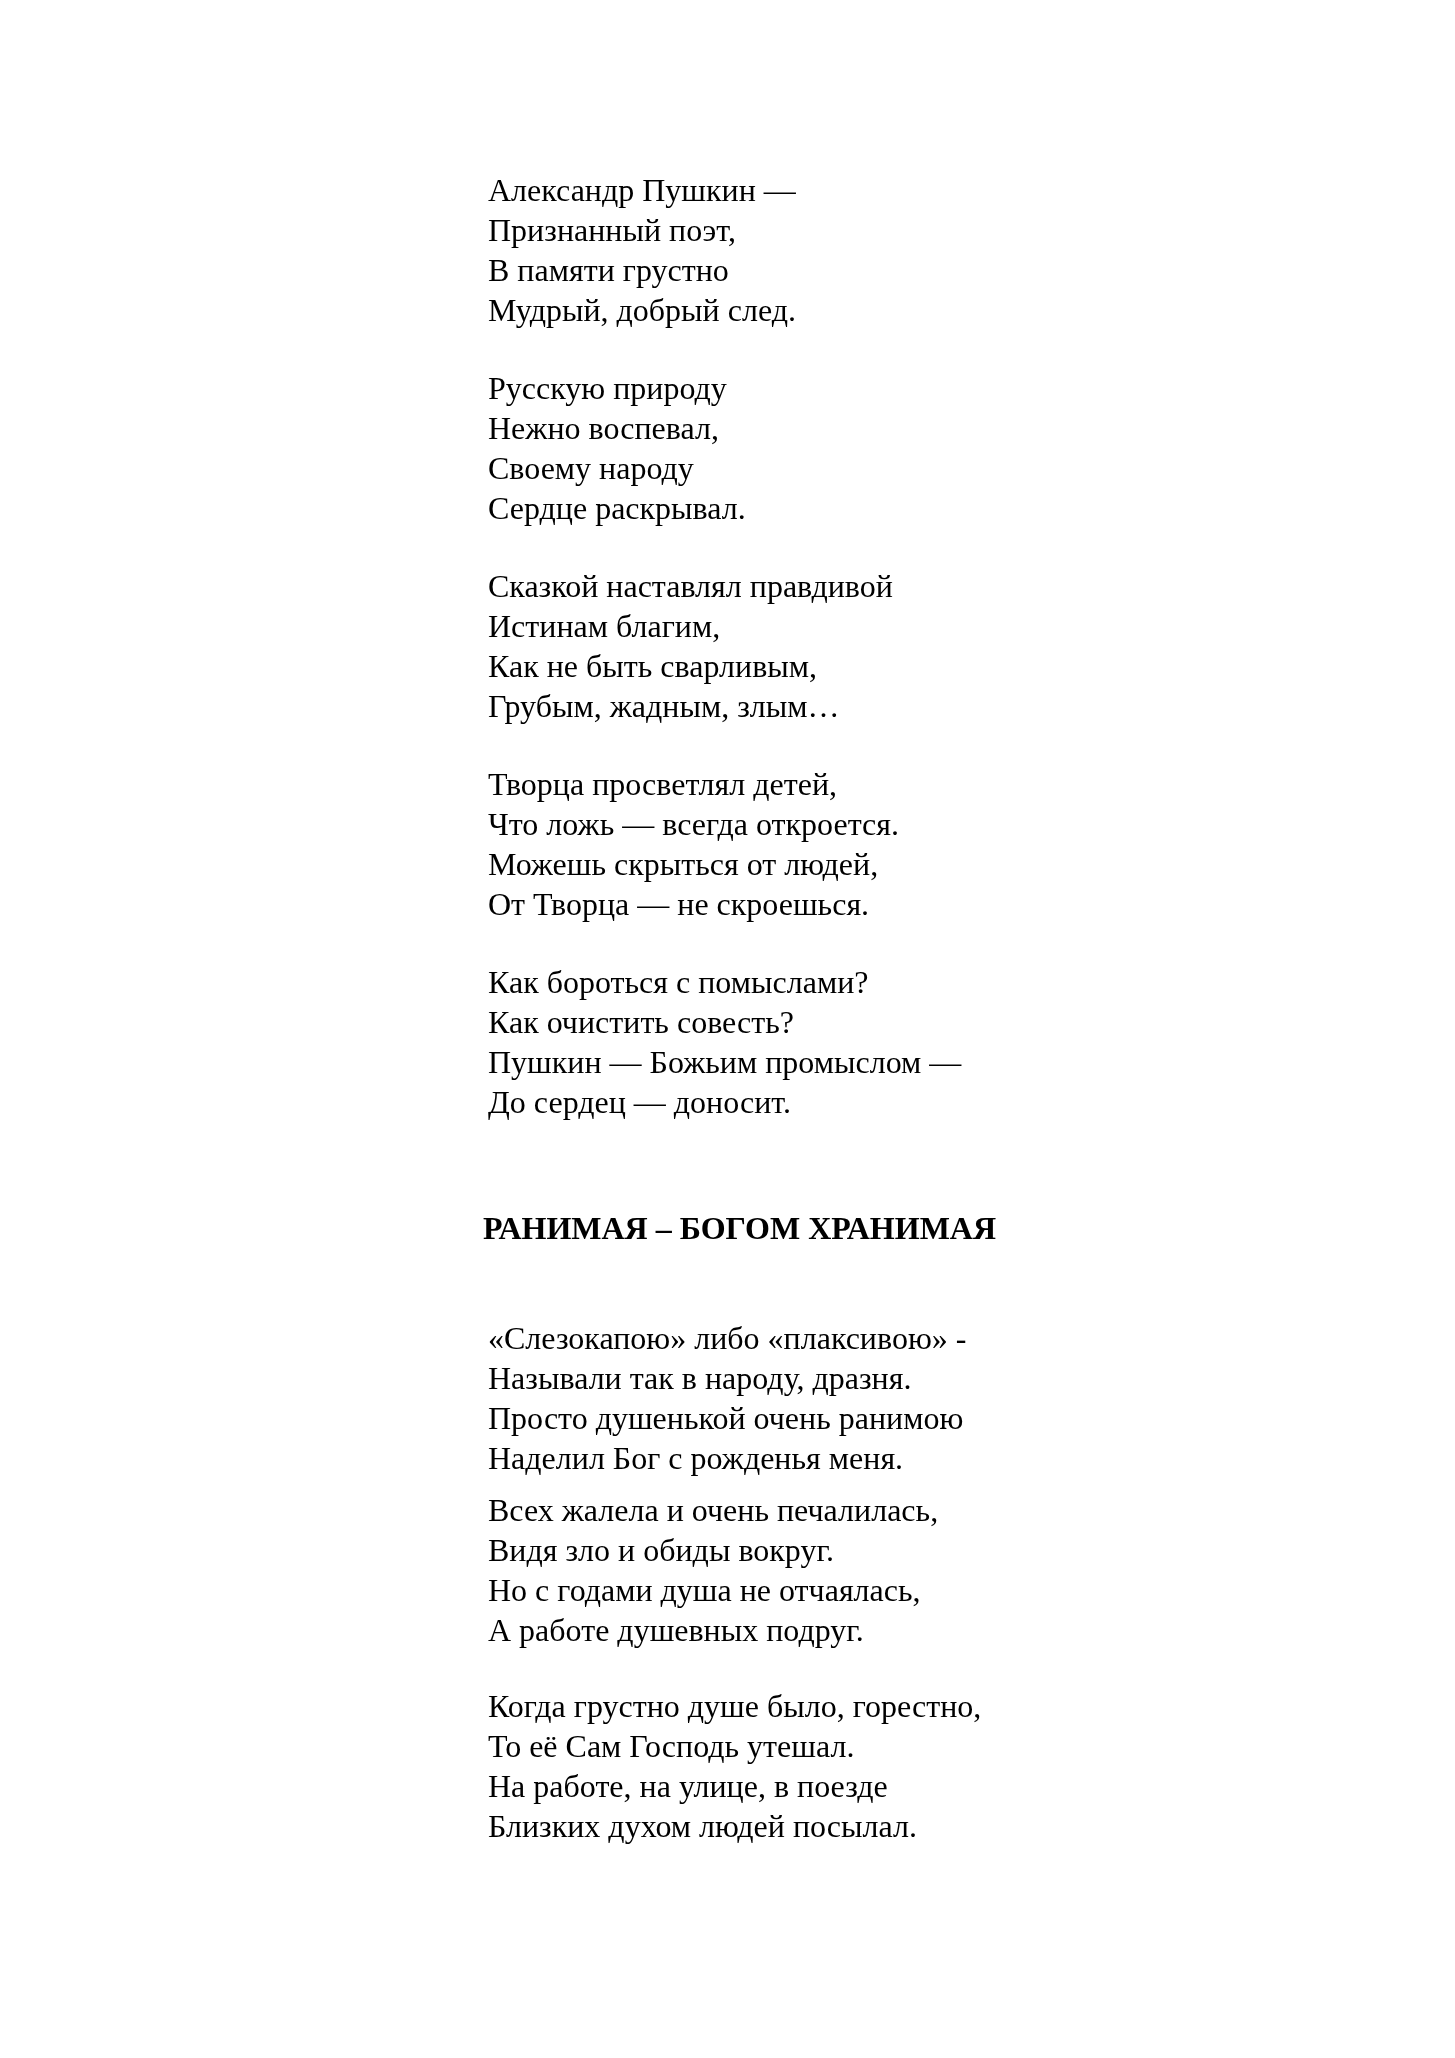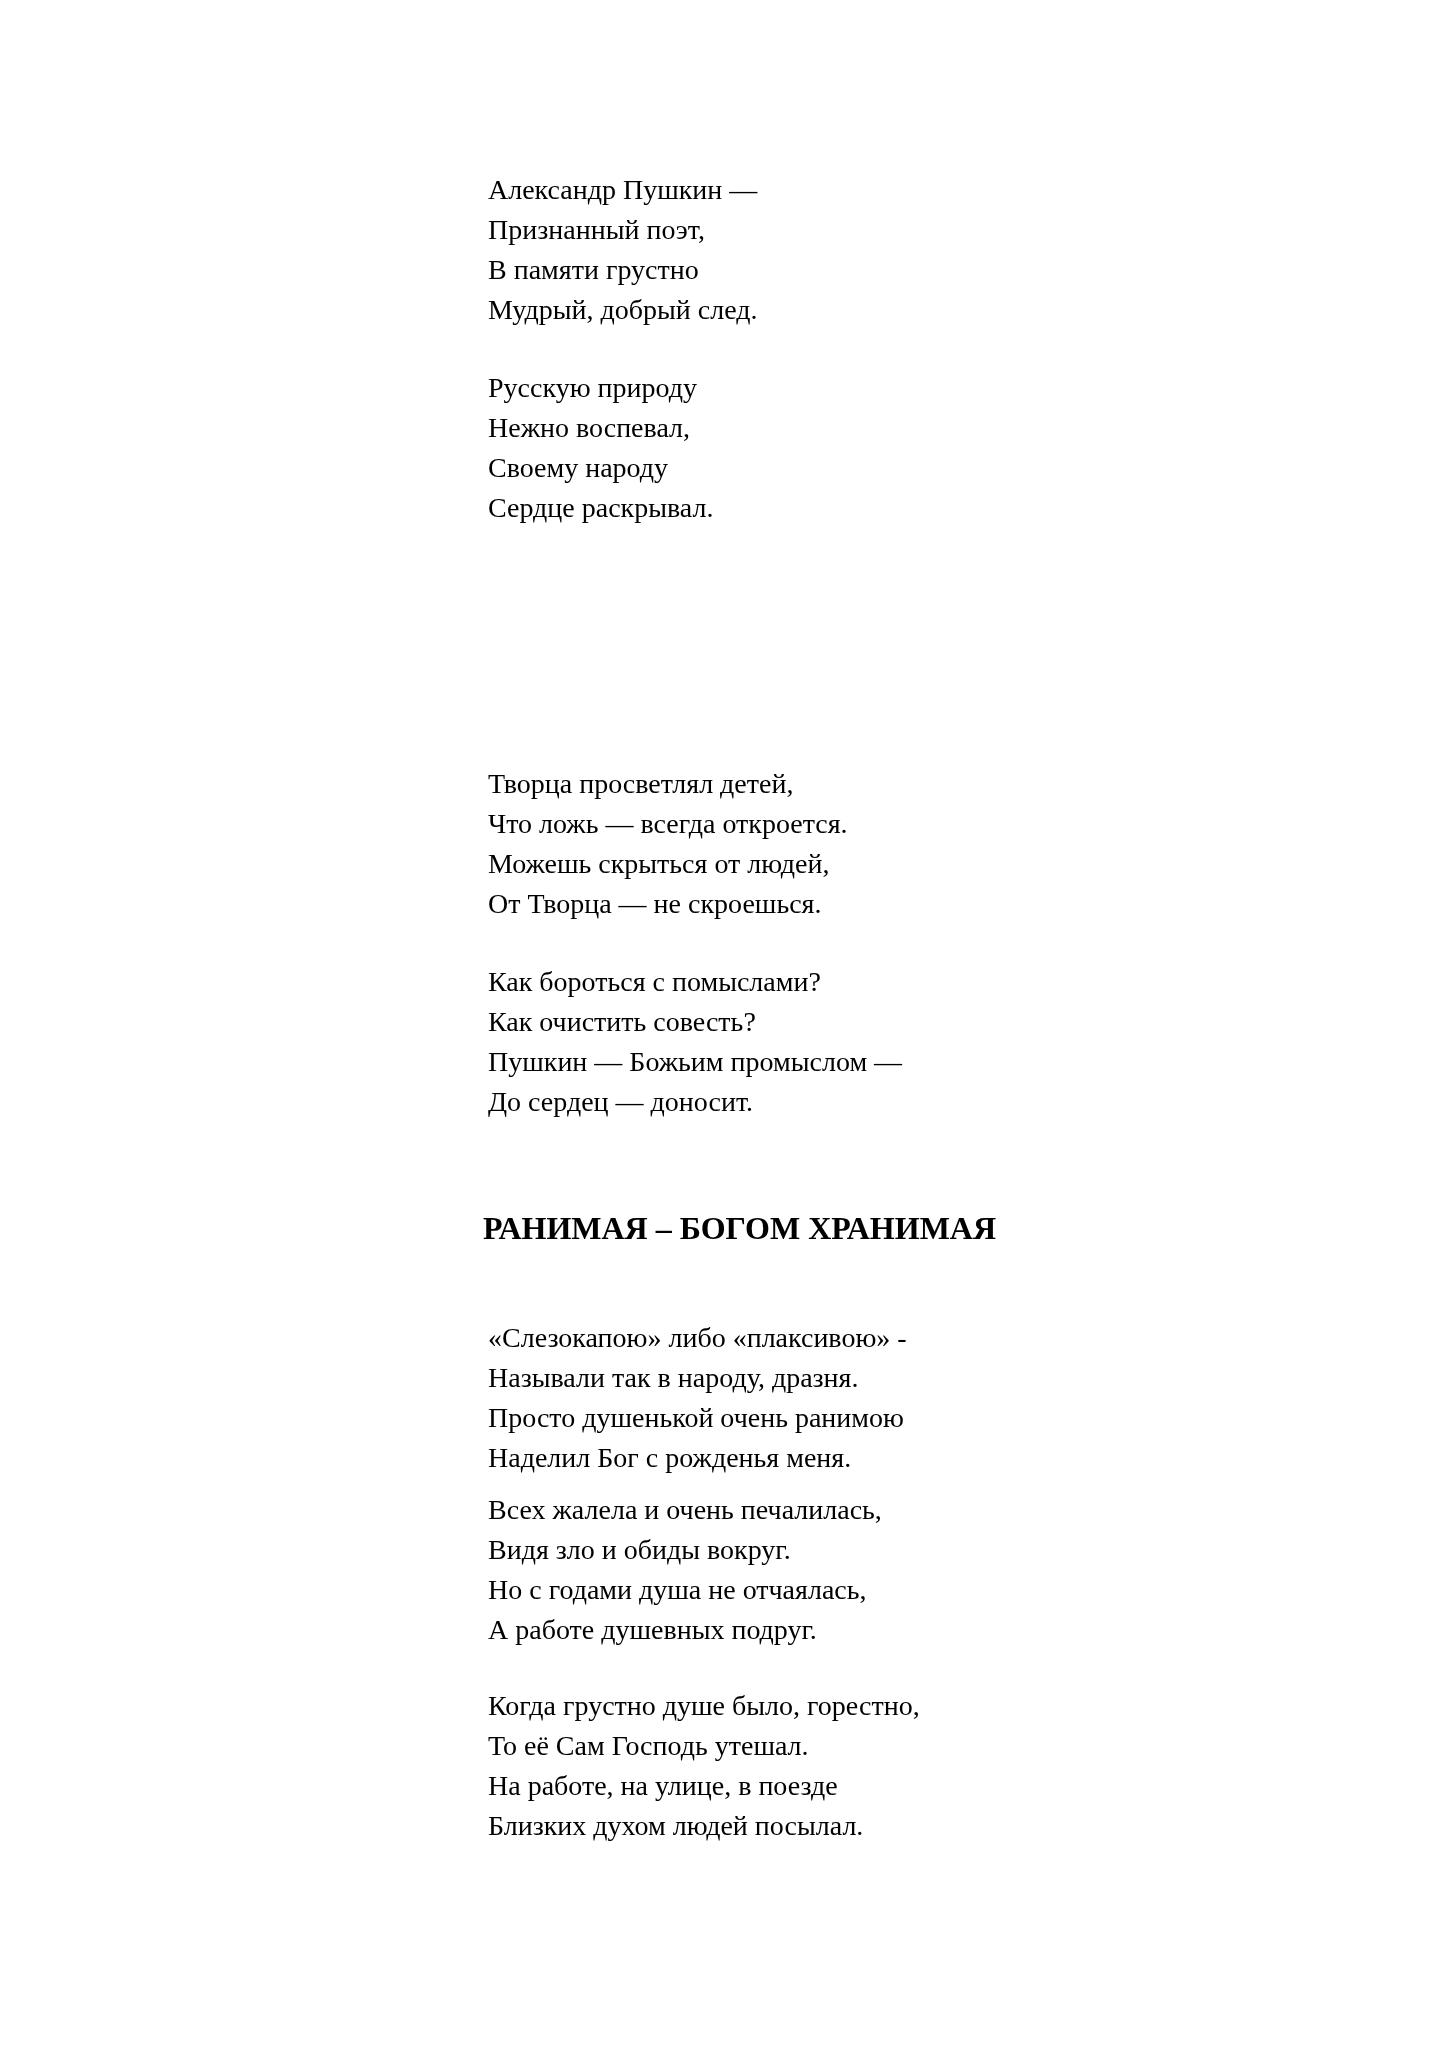--- a/index.html
+++ b/index.html
@@ -23,21 +23,21 @@
     background: #ffffff;
   }
   .stanza {
     position: absolute;
     left: 488px;
     margin: 0;
     padding: 0;
   }
   .line {
     display: block;
-    font-size: 28px;
+    font-size: 32px;
     line-height: 40px;
     height: 40px;
     white-space: nowrap;
     letter-spacing: 0;
   }
   .poem-title {
     position: absolute;
     left: 0;
     width: 1455px;
     top: 1196px;
@@ -61,20 +61,26 @@
     <span class="line">Мудрый, добрый след.</span>
   </div>
 
   <div class="stanza" style="top:368px;">
     <span class="line">Русскую природу</span>
     <span class="line">Нежно воспевал,</span>
     <span class="line">Своему народу</span>
     <span class="line">Сердце раскрывал.</span>
   </div>
 
+  <div class="stanza" style="top:566px;">
+    <span class="line">Сказкой наставлял правдивой</span>
+    <span class="line">Истинам благим,</span>
+    <span class="line">Как не быть сварливым,</span>
+    <span class="line">Грубым, жадным, злым…</span>
+  </div>
 
   <div class="stanza" style="top:764px;">
     <span class="line">Творца просветлял детей,</span>
     <span class="line">Что ложь — всегда откроется.</span>
     <span class="line">Можешь скрыться от людей,</span>
     <span class="line">От Творца — не скроешься.</span>
   </div>
 
   <div class="stanza" style="top:962px;">
     <span class="line">Как бороться с помыслами?</span>

